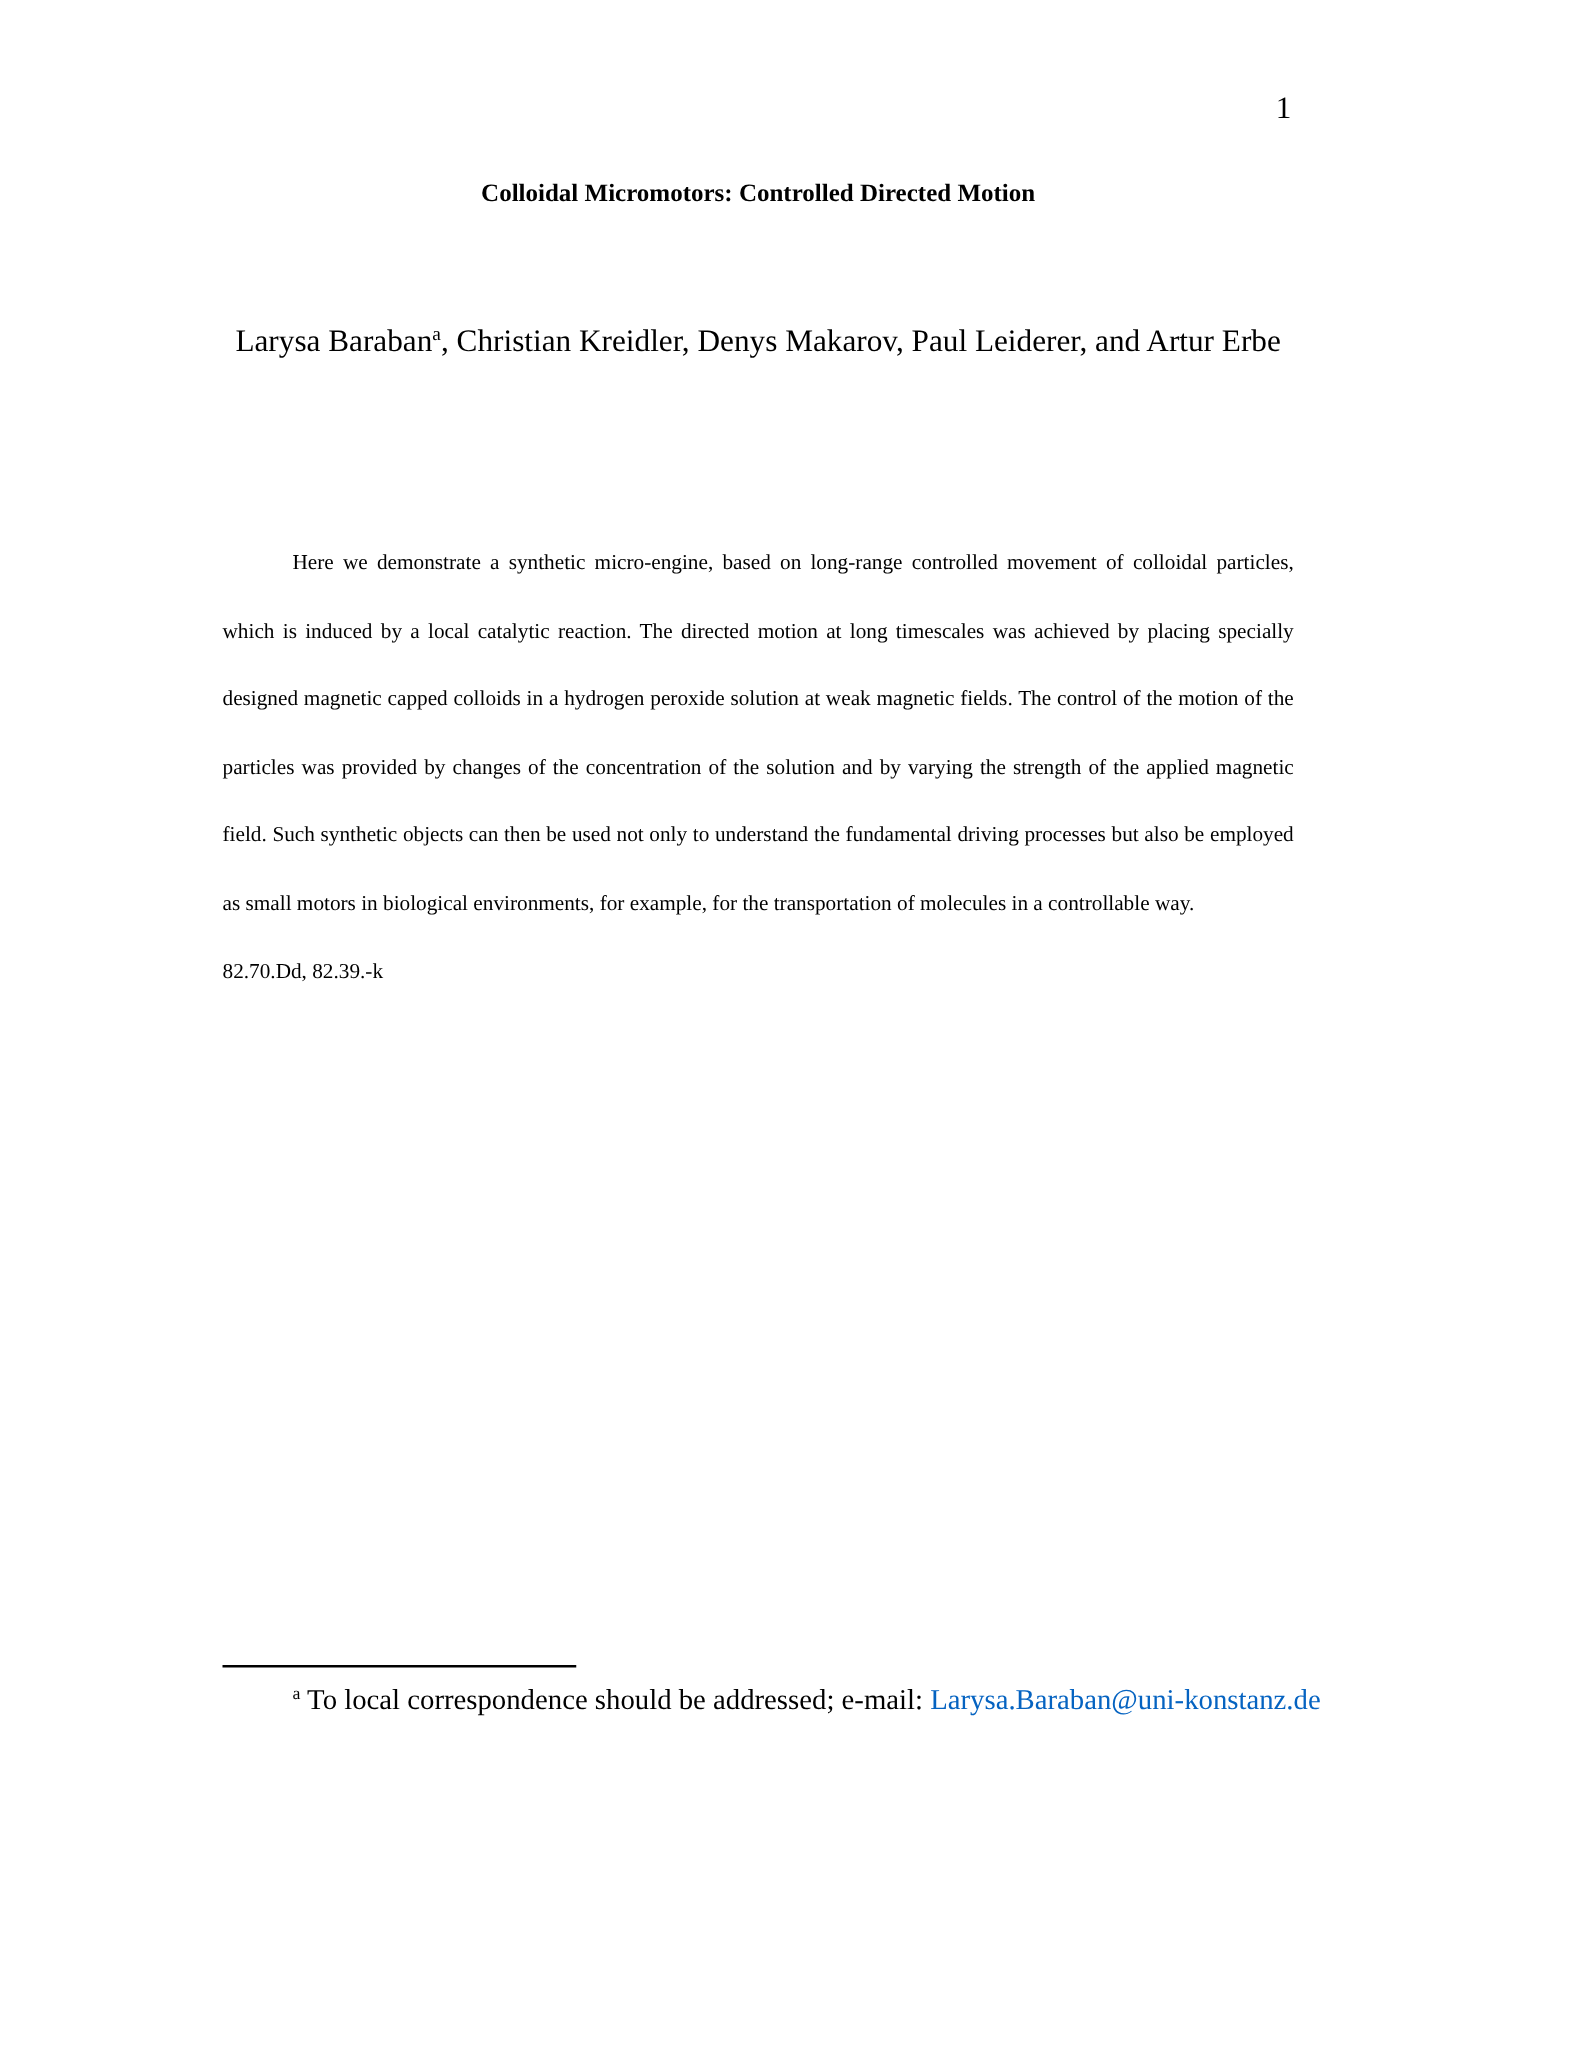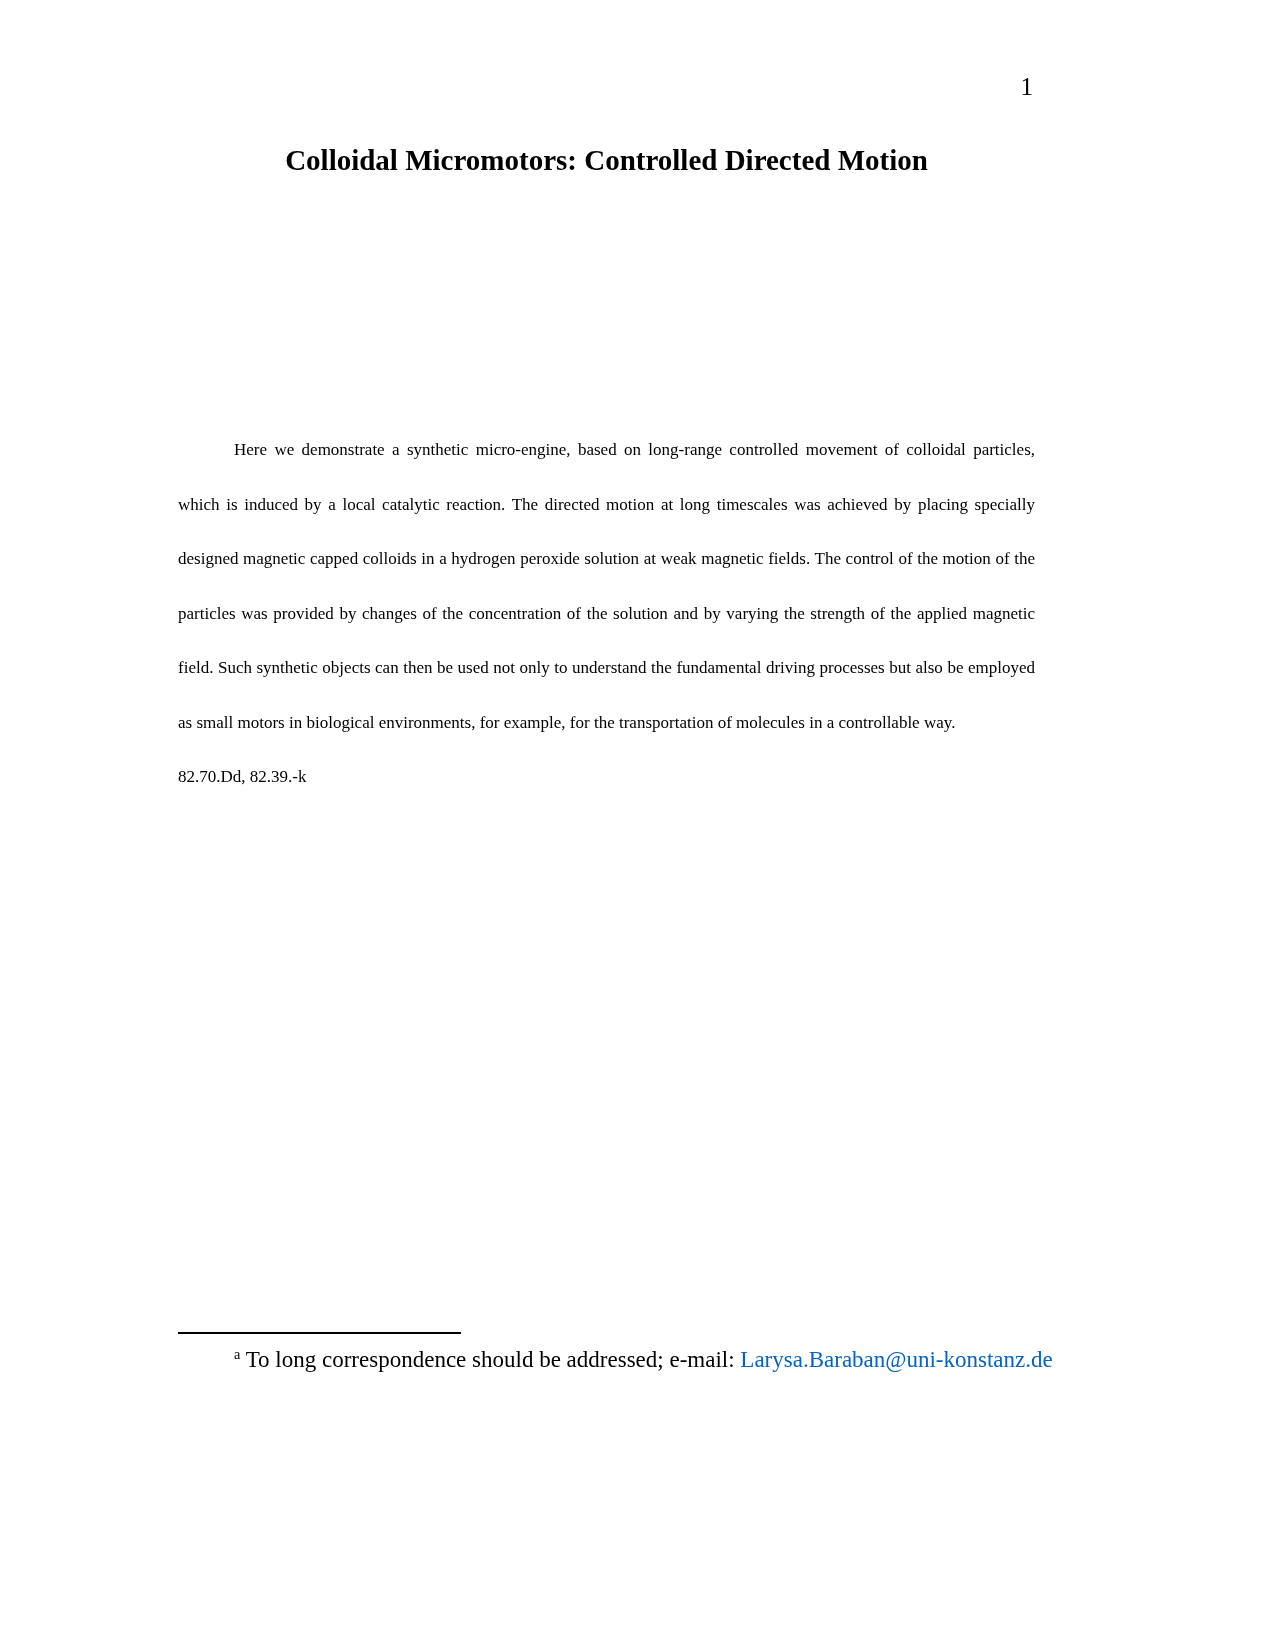--- a/index.html
+++ b/index.html
@@ -30,21 +30,21 @@
     font-size: 25px;
     line-height: 1.2;
   }
   .title {
     position: absolute;
     top: 143px;
     left: 0;
     width: 100%;
     margin: 0;
     text-align: center;
-    font-size: 29px;
+    font-size: 20px;
     font-weight: bold;
     line-height: 1.2;
   }
   .author-block {
     position: absolute;
     top: 253px;
     left: 0;
     width: 100%;
     text-align: center;
     font-size: 25px;
@@ -100,26 +100,27 @@
 <body>
 
 <div class="page">
   <div class="content">
 
     <div class="page-number">1</div>
 
     <h1 class="title">Colloidal Micromotors: Controlled Directed Motion</h1>
 
     <div class="author-block">
+      <div><span>Larysa Baraban</span><sup class="affmark">a</sup><span>, Christian Kreidler, Denys Makarov, Paul Leiderer, and Artur Erbe</span></div>
     </div>
 
     <div class="abstract-block">
       <p class="abstract">Here we demonstrate a synthetic micro-engine, based on long-range controlled movement of colloidal particles, which is induced by a local catalytic reaction. The directed motion at long timescales was achieved by placing specially designed magnetic capped colloids in a hydrogen peroxide solution at weak magnetic fields. The control of the motion of the particles was provided by changes of the concentration of the solution and by varying the strength of the applied magnetic field. Such synthetic objects can then be used not only to understand the fundamental driving processes but also be employed as small motors in biological environments, for example, for the transportation of molecules in a controllable way.</p>
       <div class="pacs">82.70.Dd, 82.39.-k</div>
     </div>
 
     <div class="footnote-block">
       <div class="footnote-rule"></div>
-      <div class="footnote-line"><sup class="affmark">a</sup> <span>To long correspondence should be addressed; e-mail:</span> <a class="email-link">Larysa.Baraban@uni-konstanz.de</a></div>
+      <div class="footnote-line"><sup class="affmark">a</sup> <span>To local correspondence should be addressed; e-mail:</span> <a class="email-link">Larysa.Baraban@uni-konstanz.de</a></div>
     </div>
 
   </div>
 </div>
 
 </body></html>

